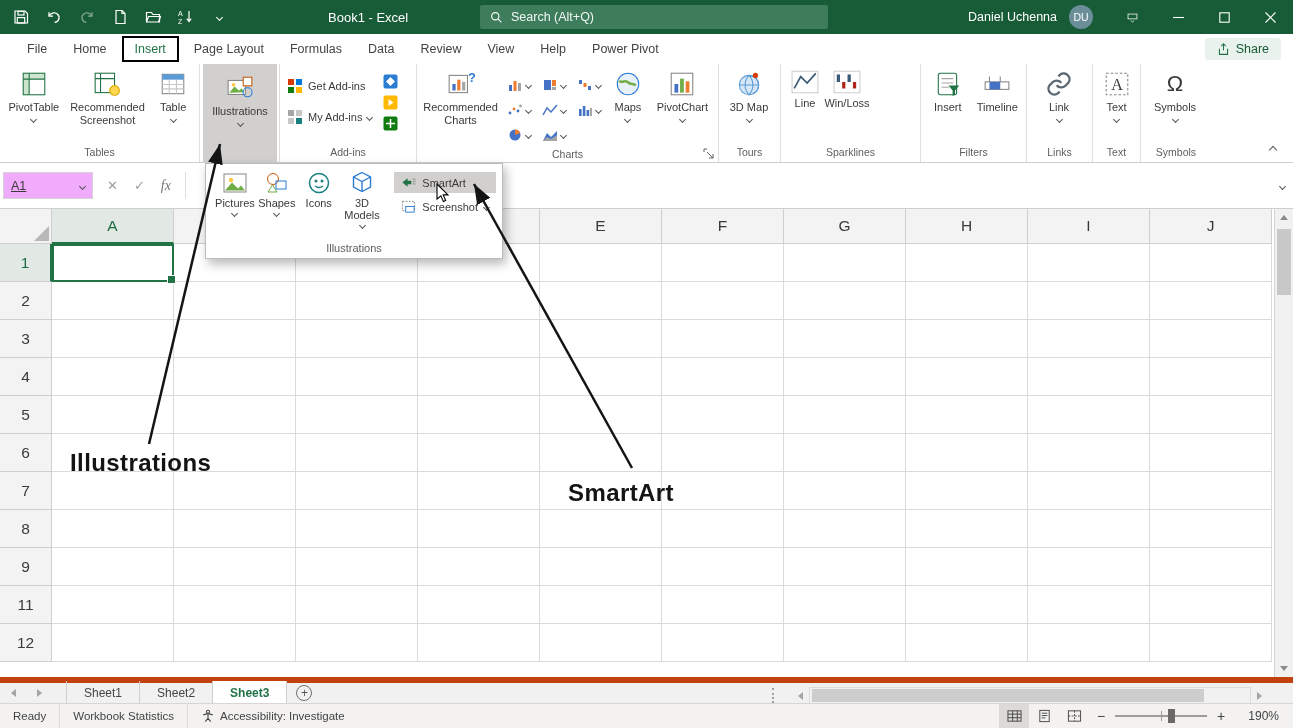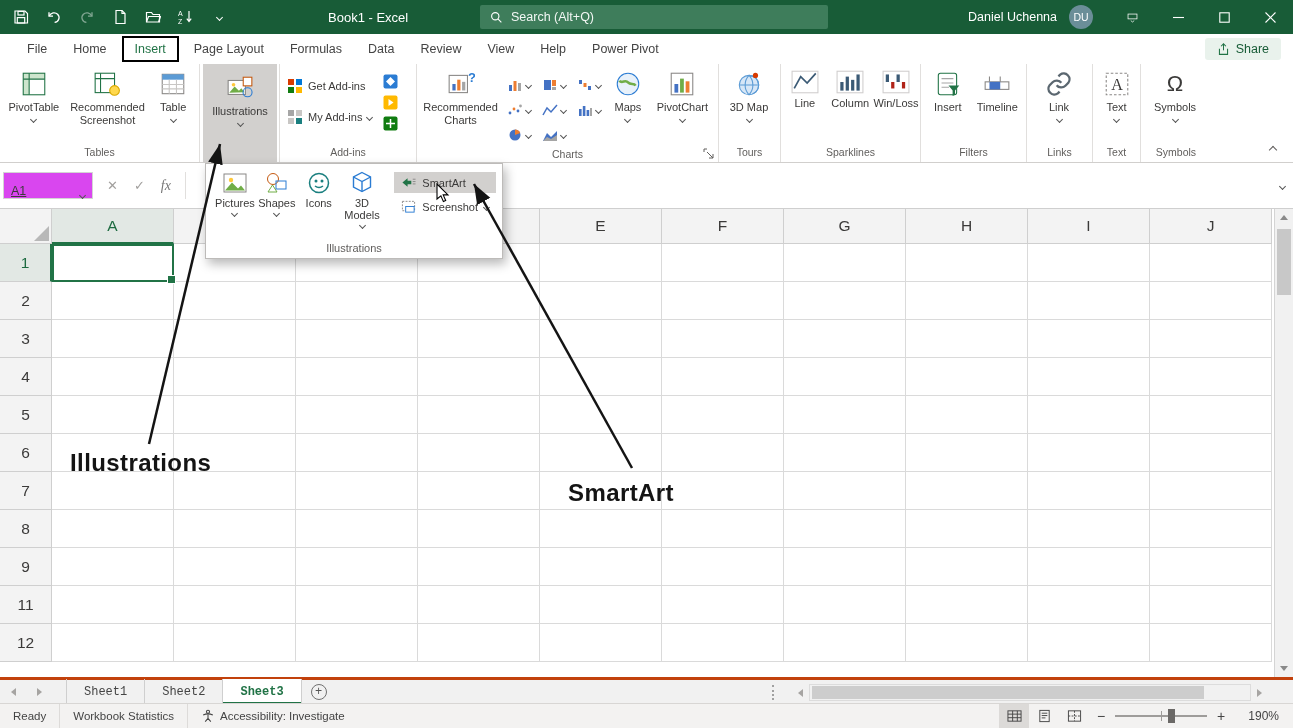--- a/index.html
+++ b/index.html
@@ -49,21 +49,21 @@
   .addin-col { display:flex; flex-direction:column; gap:6px; padding-top:10px; margin-left:4px; }
   .addin-col svg { width:15px; height:15px; }
   .mini-grid { display:grid; grid-template-columns:repeat(3,35px); grid-auto-rows:25px; align-content:start; padding-top:8px; }
   .mini-btn { display:flex; align-items:center; justify-content:center; gap:3px; }
   .mini-btn svg { width:16px; height:14px; }
   .dlg-launch { position:absolute; right:4px; bottom:3px; width:11px; height:11px; }
   .ribbon-collapse { position:absolute; right:12px; bottom:6px; width:16px; height:12px; display:flex; align-items:center; justify-content:center; }
 
   
   .formula-bar { position:absolute; top:163px; left:0; right:0; height:46px; background:#fff; border-bottom:1px solid #cfcfcf; display:flex; align-items:center; }
-  .name-box { width:90px; height:27px; border:1px solid #d4d4d4; margin-left:3px; display:flex; align-items:flex-end; justify-content:space-between; padding:0 7px; font-size:12.5px; background:#d946ef;text-decoration:underline; }
+  .name-box { width:90px; height:27px; border:1px solid #d4d4d4; margin-left:3px; display:flex; align-items:center; justify-content:space-between; padding:0 7px; font-size:12.5px; background:#f0abfc;text-decoration:underline; }
   .fx-btns { display:flex; align-items:center; gap:16px; padding:0 14px; font-size:13px; color:#a19f9d; }
   .fx-glyph { font-style:italic; font-family:"Liberation Serif",serif; color:#777; font-size:14px; }
   .formula-input { flex:1; height:27px; border:none; border-left:1px solid #e1dfdd; outline:none; font-family:inherit; font-size:13px; padding:0 6px; }
   .fb-expand { width:22px; display:flex; justify-content:center; }
 
   
   .grid-area { position:absolute; top:209px; left:0; width:1274px; height:468px; overflow:hidden; background:#fff; }
   .col-headers { position:absolute; top:0; left:0; height:35px; display:flex; }
   .corner { width:52px; height:35px; background:#f3f3f3; border-right:1px solid #cfcfcf; border-bottom:1px solid #cfcfcf; position:relative; }
   .corner::after { content:''; position:absolute; right:2px; bottom:2px; border-left:15px solid transparent; border-bottom:15px solid #b8b8b8; }
@@ -81,21 +81,21 @@
   .vscroll { position:absolute; top:209px; left:1274px; width:19px; height:468px; background:#f1f1f1; border-left:1px solid #d4d4d4; }
   .vs-btn { position:absolute; left:0; right:0; height:17px; display:flex; align-items:center; justify-content:center; }
   .vs-btn.down { bottom:0; }
   .vs-thumb { position:absolute; left:2px; right:2px; top:20px; height:66px; background:#c8c8c8; }
   .tri-up { width:0; height:0; border-left:4px solid transparent; border-right:4px solid transparent; border-bottom:5px solid #8a8a8a; }
   .tri-down { width:0; height:0; border-left:4px solid transparent; border-right:4px solid transparent; border-top:5px solid #8a8a8a; }
   .tri-l { width:0; height:0; border-top:4px solid transparent; border-bottom:4px solid transparent; border-right:5px solid #a6a4a2; }
   .tri-r { width:0; height:0; border-top:4px solid transparent; border-bottom:4px solid transparent; border-left:5px solid #a6a4a2; }
 
   
-  .sheet-bar { position:absolute; top:677px; left:0; right:0; height:26px; background:#f1f1f1; border-top:3px solid #c2410c; display:flex; align-items:center;font-family:Liberation Mono, monospace; }
+  .sheet-bar { position:absolute; top:677px; left:0; right:0; height:26px; background:#f1f1f1; border-top:6px solid #c2410c; display:flex; align-items:center; }
   .snav { width:26px; height:26px; display:flex; align-items:center; justify-content:center; }
   .stab { padding:0 17px; height:25px; display:flex; align-items:center; font-size:12px; color:#444; border-right:1px solid #cfcfcf; margin-left:0; }
   .stab.first { border-left:1px solid #cfcfcf; margin-left:14px; }
   .stab.active { background:#fff; color:#217346; font-weight:bold; box-shadow:inset 0 -2px 0 #217346; }
   .add-sheet { width:34px; height:26px; display:flex; align-items:center; justify-content:center; }
   .add-circle { width:16px; height:16px; border:1px solid #707070; border-radius:50%; color:#555; display:flex; align-items:center; justify-content:center; font-size:12px; line-height:1; }
   .tab-grip { position:absolute; left:772px; top:5px; height:15px; width:6px; border-left:2px dotted #a0a0a0; }
   .hscroll { position:absolute; left:792px; top:4px; width:476px; height:17px; display:flex; align-items:center; }
   .hs-btn { width:17px; height:17px; display:flex; align-items:center; justify-content:center; }
   .hs-track { position:relative; flex:1; height:17px; background:#f1f1f1; border:1px solid #dcdcdc; }
@@ -450,30 +450,20 @@
 
     <div class="rgroup" style="width:140px">
       <div class="rgroup-body">
         <div class="big-btn" style="width:42px">
           <svg class="ic" viewBox="0 0 26 22" style="height:24px">
               <rect x="1" y="1" width="24" height="20" fill="#fff" stroke="#d0cece"></rect>
               <polyline points="3,17 9,6 15,12 23,3" fill="none" stroke="#3b5a75" stroke-width="1.6"></polyline>
             </svg>
           <span class="lbl">Line</span>
         </div>
-        <div class="big-btn" style="width:50px">
-          <svg class="ic" viewBox="0 0 26 22" style="height:24px">
-              <rect x="1" y="1" width="24" height="20" fill="#fff" stroke="#d0cece"></rect>
-              <rect x="4" y="11" width="3" height="8" fill="#3b5a75"></rect>
-              <rect x="9" y="6" width="3" height="13" fill="#3b5a75"></rect>
-              <rect x="14" y="9" width="3" height="10" fill="#3b5a75"></rect>
-              <rect x="19" y="4" width="3" height="15" fill="#3b5a75"></rect>
-            </svg>
-          <span class="lbl">Column</span>
-        </div>
         <div class="big-btn" style="width:42px">
           <svg class="ic" viewBox="0 0 26 22" style="height:24px">
               <rect x="1" y="1" width="24" height="20" fill="#fff" stroke="#d0cece"></rect>
               <rect x="3.5" y="4" width="3" height="7" fill="#3b5a75"></rect>
               <rect x="8.5" y="11" width="3" height="6" fill="#b02318"></rect>
               <rect x="13.5" y="4" width="3" height="7" fill="#3b5a75"></rect>
               <rect x="18.5" y="11" width="3" height="6" fill="#b02318"></rect>
             </svg>
           <span class="lbl">Win/Loss</span>
         </div>

